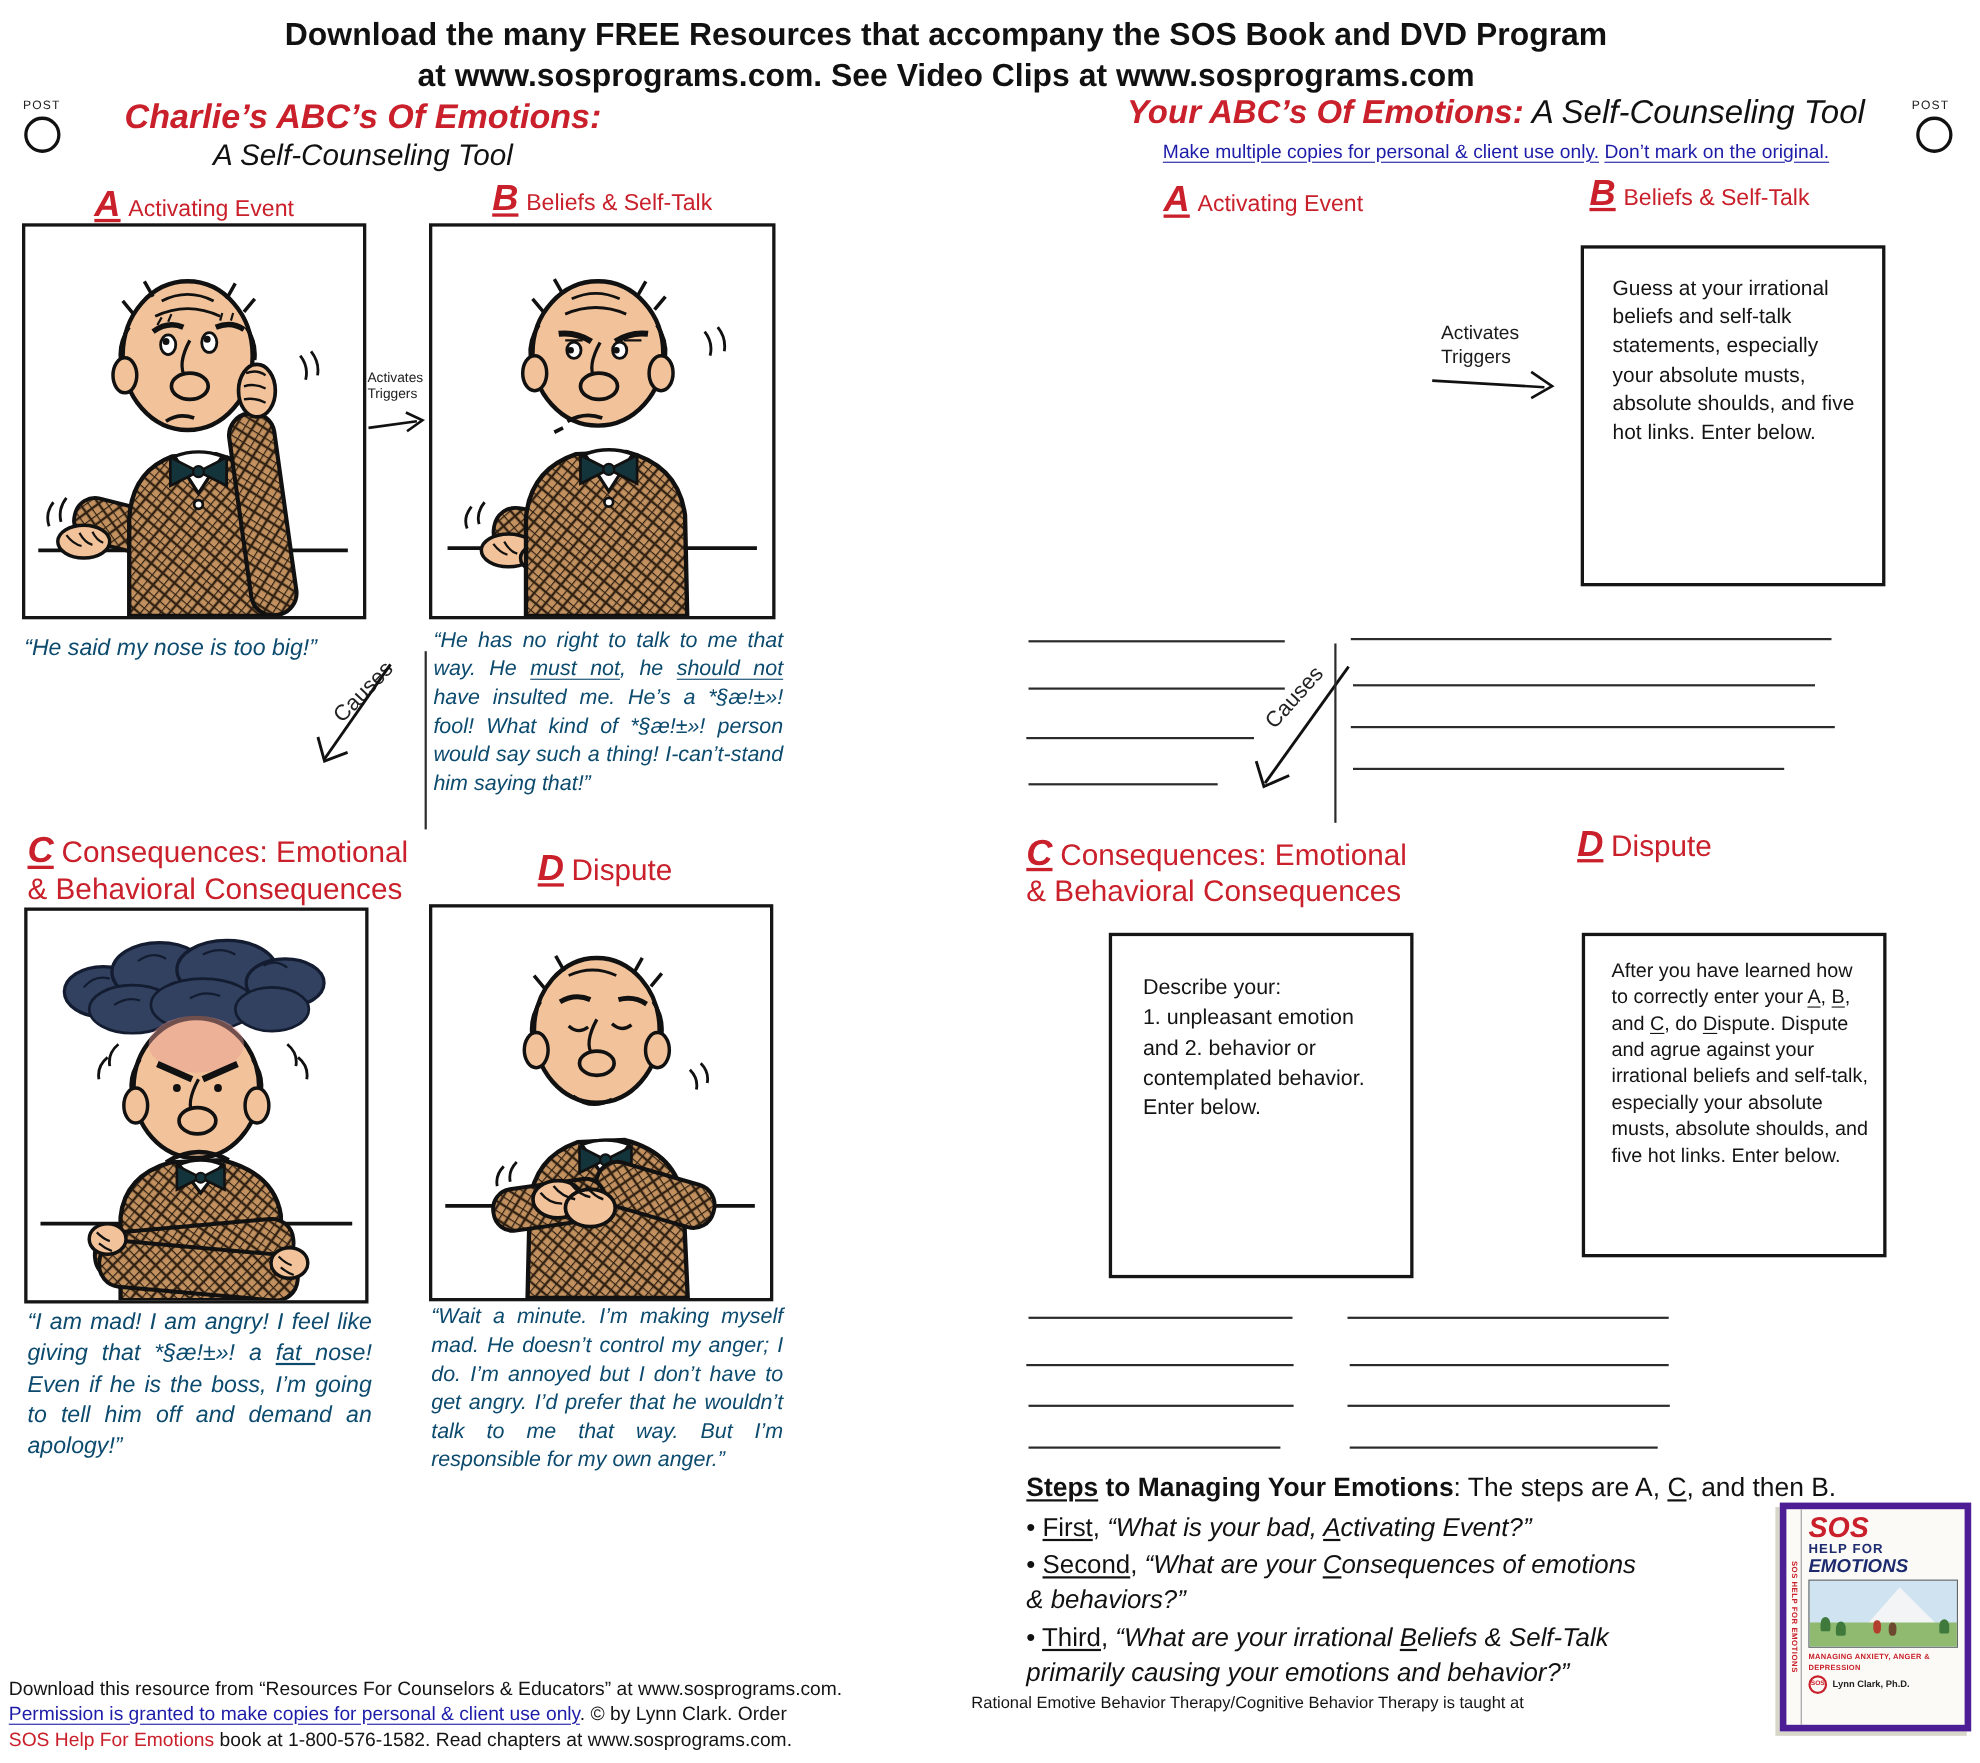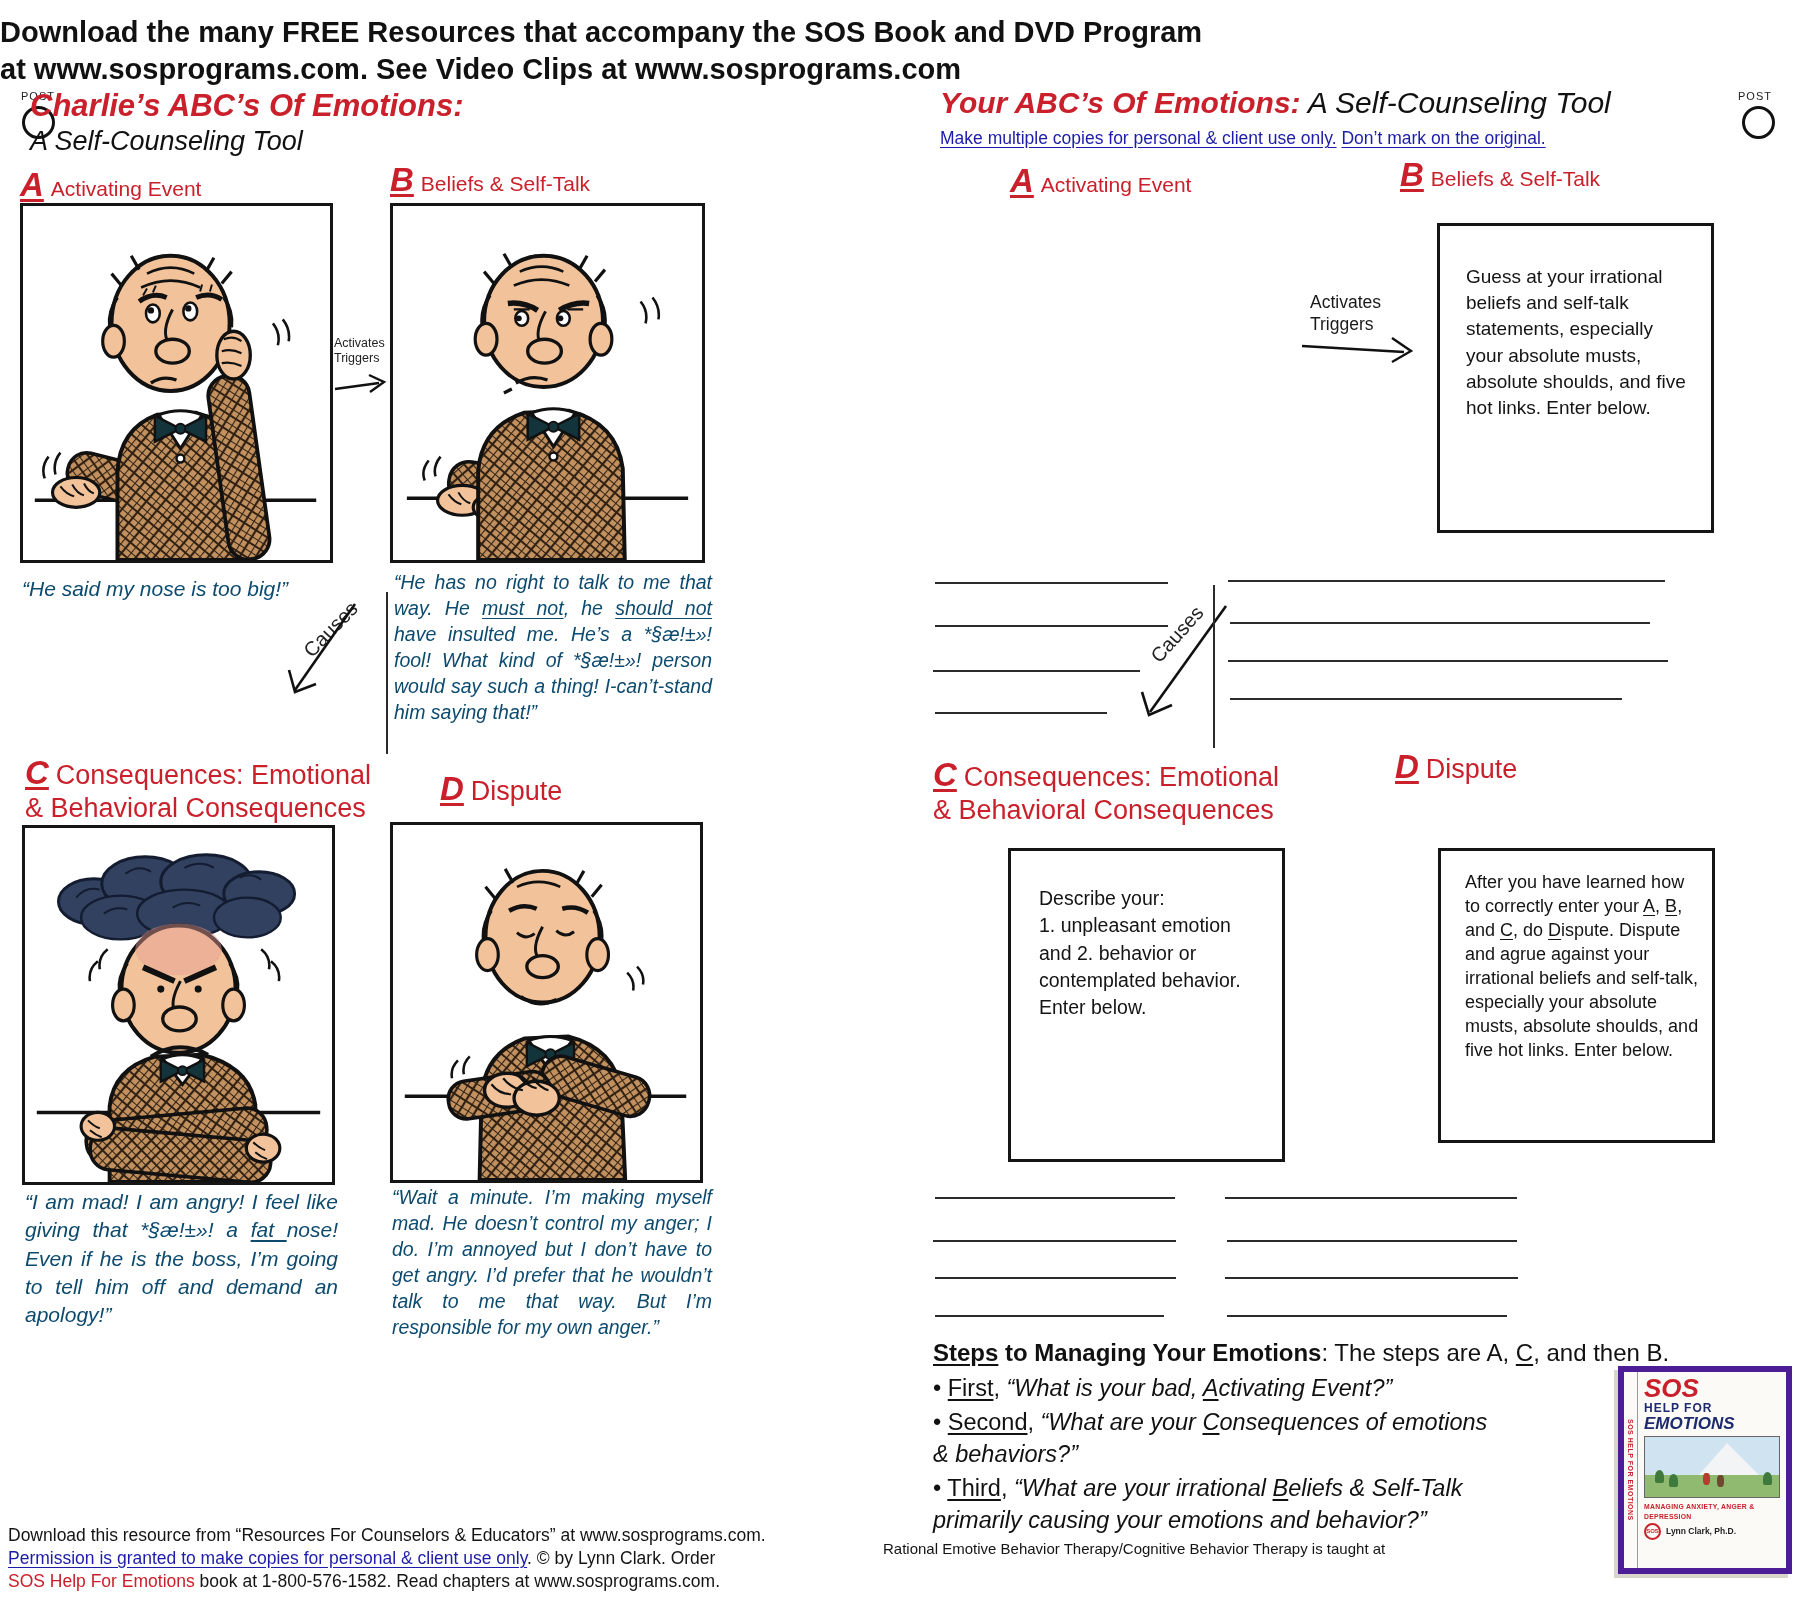--- a/index.html
+++ b/index.html
@@ -1,20 +1,20 @@
 <!DOCTYPE html>
 <html style="--red: #c9202b; --blue: #1c1ca8; --ink: #111111;"><head>
 <meta charset="utf-8">
 <style>
   *{box-sizing:border-box;margin:0;padding:0}
   html,body{background:#fff}
   body{font-family:"Liberation Sans",sans-serif;color:#111}
   #page{position:relative;width:1800px;height:1603px;background:#fff;overflow:hidden}
   .abs{position:absolute}
-  .c{}
+  .c{text-align:center}
   .b{font-weight:bold}
   .it{font-style:italic}
   .nw{white-space:nowrap}
   .red{color:var(--red)}
   .blue{color:var(--blue)}
   .hl{font-size:33px;font-style:italic;font-weight:bold;text-decoration:underline;text-underline-offset:3px;color:var(--red);margin-right:7px;line-height:1}
   .shdr{font-size:21px;color:var(--red)}
   .shdr2{font-size:27px;color:var(--red)}
   .box{position:absolute;border:3px solid #151515;background:#fff}
   .box svg{display:block;width:100%;height:100%}
@@ -270,21 +270,21 @@
   <div class="abs" style="left:1310px;top:292px;width:100px;font-size:17.5px;line-height:1.25;color:#1a1a1a">
     <div>Activates</div>
     <div>Triggers</div>
   </div>
   <svg class="abs" style="left:1300px;top:334px" width="130" height="32" viewBox="0 0 130 32">
     <path d="M2 12 L104 18" stroke="#111" stroke-width="2.4" fill="none"></path>
     <path d="M92 4 L111 17 L92 28" stroke="#111" stroke-width="2.4" fill="none"></path>
   </svg>
 
   <div class="box" style="left:1437px;top:223px;width:277px;height:310px">
-    <div class="boxtext" style="padding:38px 16px 0 26px;font-size:19px;line-height:1.38">Guess at your irrational beliefs and self-talk statements, especially your absolute musts, absolute shoulds, and five hot links. Enter below.</div>
+    <div class="boxtext" style="padding:24px 16px 0 26px;font-size:19px;line-height:1.38">Guess at your irrational beliefs and self-talk statements, especially your absolute musts, absolute shoulds, and five hot links. Enter below.</div>
   </div>
 
   <div class="wline" style="left:935px;top:582px;width:233px"></div>
   <div class="wline" style="left:935px;top:625px;width:233px"></div>
   <div class="wline" style="left:933px;top:670px;width:207px"></div>
   <div class="wline" style="left:935px;top:712px;width:172px"></div>
 
   <div class="abs rot" style="left:1146px;top:652px;font-size:20px;color:#222;transform:rotate(-48deg)">Causes</div>
   <svg class="abs" style="left:1128px;top:598px" width="112" height="132" viewBox="0 0 112 132">
     <path d="M98 8 L22 114" stroke="#111" stroke-width="2.6" fill="none"></path>

